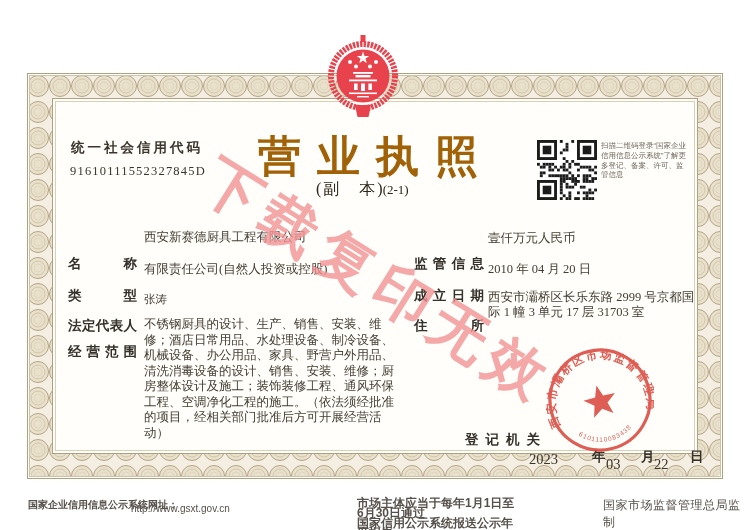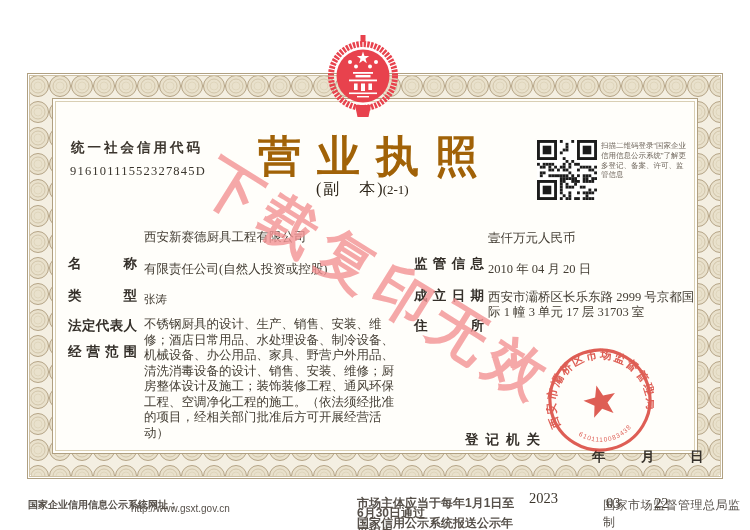--- a/index.html
+++ b/index.html
@@ -58,21 +58,21 @@
   
   .watermark {
     left:228px; top:142px;
     transform:rotate(32deg); transform-origin:0 0;
     font-size:58px; font-weight:bold; letter-spacing:9px;
     color:rgba(243,146,148,0.80); white-space:nowrap; z-index:6;
   }
   
   #seal { left:546px; top:346px; z-index:7; opacity:0.84; }
   
-  .date-num { position:absolute; font-family:"Liberation Serif", serif; font-size:14.5px; color:#3b352c; z-index:2;margin-top:39px; }
+  .date-num { position:absolute; font-family:"Liberation Serif", serif; font-size:14.5px; color:#3b352c; z-index:2; }
   .date-lbl { position:absolute; font-size:13.5px; font-weight:bold; color:#35302a; z-index:2; }
   
   .foot { color:#56504a; z-index:2; }
   .foot-site-label { left:28px; top:498px; font-size:10px; font-weight:bold; }
   .foot-site-url  { left:131px; top:503px; font-size:10px; }
   .foot-notice { left:357px; top:498px; font-size:12px; line-height:10px; font-weight:bold; width:160px; }
   .foot-publisher { left:588px; top:497px; font-size:12px; font-weight:normal; letter-spacing:0.5px;padding-left:15px; }
 </style>
 </head>
 <body>

